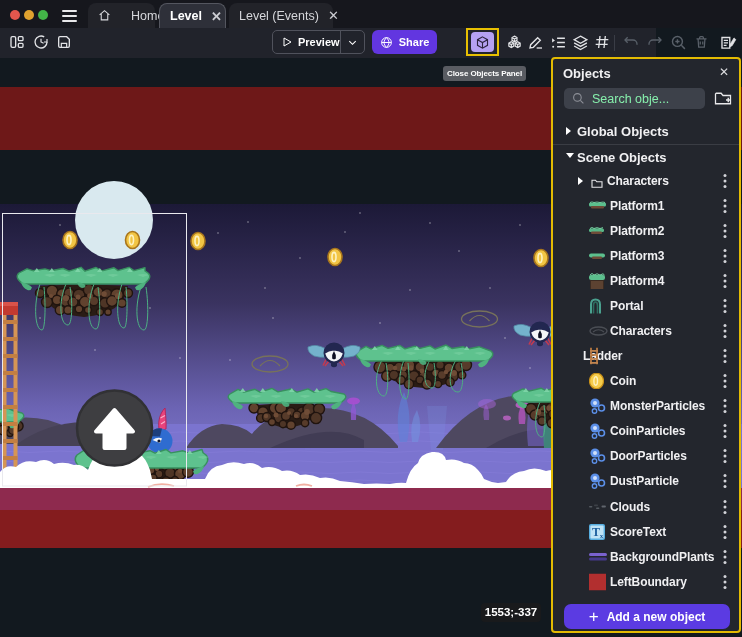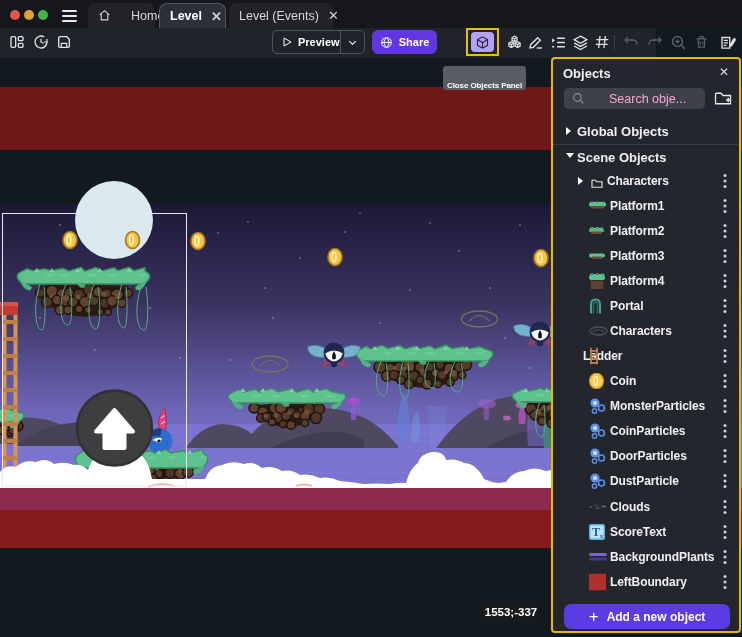--- a/index.html
+++ b/index.html
@@ -33,31 +33,31 @@
 #hl-cube { position:absolute; left:466px; top:0px; width:33px; height:28px; border:2px solid #e8c002; }
 #cube-btn { position:absolute; left:3px; top:2px; width:23px; height:20px; background:#b5a1f2; border-radius:4px;
   display:flex; align-items:center; justify-content:center; }
 
 
 #canvas { position:absolute; left:0; top:58px; width:742px; height:579px; background:#12191f; }
 #scene { position:absolute; left:0; top:0; }
 #poslabel { position:absolute; left:481px; top:545px; width:60px; height:19px; background:#191a1c;
   border-radius:4px; color:#fff; font-size:11.5px; font-weight:bold; text-align:center; line-height:19px; }
 #tooltip { position:absolute; left:443px; top:8px; height:15px; background:#595c62; border-radius:3px;
-  color:#fff; font-size:8px; font-weight:bold; line-height:15px; padding:12px 4px; letter-spacing:-0.1px; }
+  color:#fff; font-size:8px; font-weight:bold; line-height:15px; padding:0 4px; letter-spacing:-0.1px; }
 
 
 #panel { position:absolute; left:551px; top:57px; width:190px; height:576px; background:#23262d;
   border:2px solid #e3bb02; border-radius:4px; color:#f0f0f2;padding-left:24px; }
 #panel-head { position:absolute; left:10px; top:5px; right:8px; height:20px; }
 #panel-head .title { font-size:13px; font-weight:bold; }
 #panel-head .close { position:absolute; right:2px; top:1px; font-size:12px; color:#dcdde0; }
 #searchbox { position:absolute; left:11px; top:29px; width:141px; height:21px; background:#3d414a;
   border-radius:5px; display:flex; align-items:center; }
-#searchbox .ph { color:#f9a8d4; font-size:12.5px; margin-left:24px;text-align:right; }
+#searchbox .ph { color:#86efac; font-size:12.5px; margin-left:7px;text-align:right; }
 #rows { position:absolute; left:0; top:0; width:100%; }
 .row { position:absolute; left:0; width:100%; height:25px; display:flex; align-items:center; }
 .row .name { font-size:12px; font-weight:600; letter-spacing:-0.1px; }
 .row .dots { position:absolute; right:12px; top:4px; }
 .sect { font-size:13px; font-weight:bold; }
 .tri { display:inline-block; width:0; height:0; }
 #addbtn { position:absolute; left:11px; bottom:2px; width:166px; height:25px; background:#5b3be2;
   border-radius:7px; color:#fff; font-size:12px; font-weight:bold; display:flex; align-items:center;
   justify-content:center; }
 </style>

